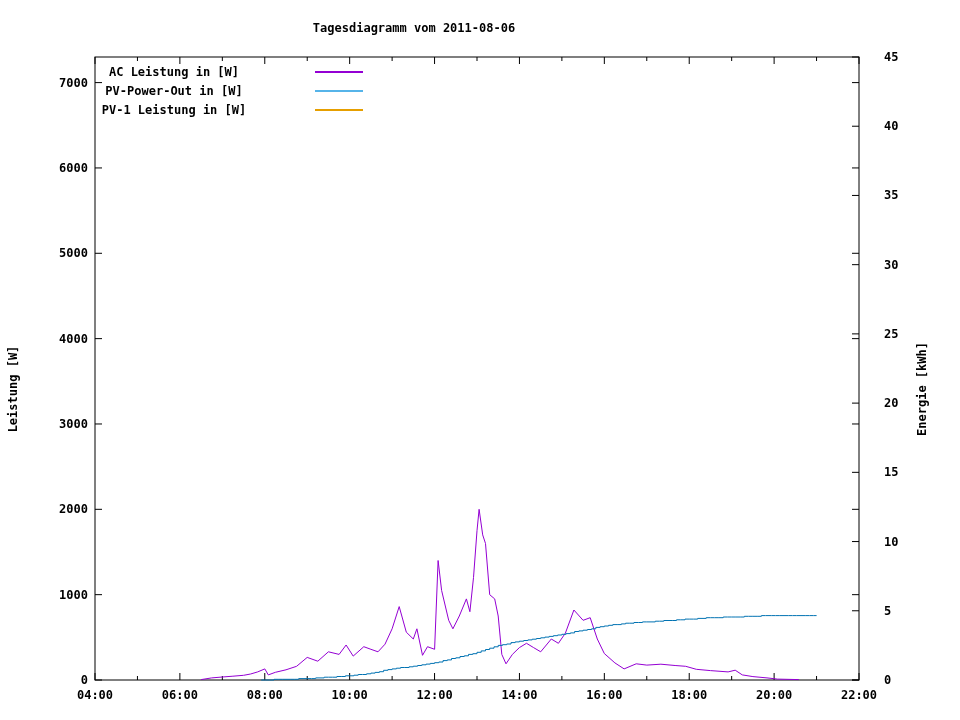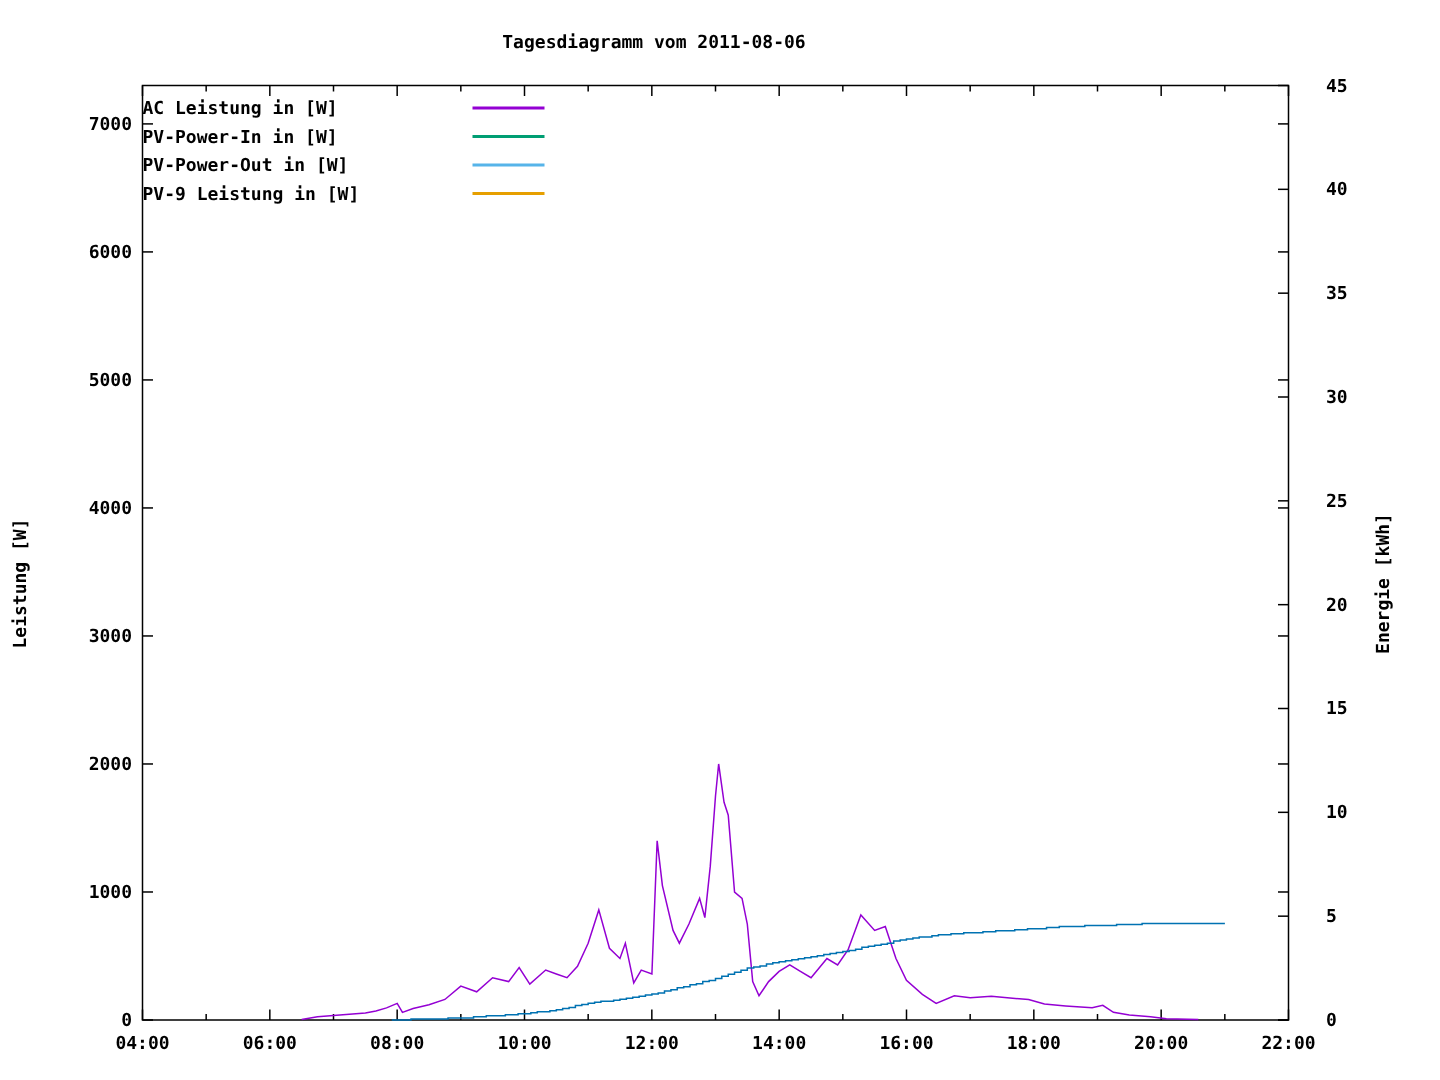--- a/index.html
+++ b/index.html
@@ -1,25 +1,25 @@
 <!DOCTYPE html>
 <html><head>
 <meta charset="utf-8">
 <style>
   html,body{margin:0;padding:0;background:#ffffff;}
   #stage{position:relative;width:960px;height:720px;background:#ffffff;overflow:hidden;
          font-family:"DejaVu Sans Mono", monospace;color:#000;}
-  .chart-title{position:absolute;top:21px;left:436px;transform:translateX(-50%);
+  .chart-title{position:absolute;top:21px;left:414px;transform:translateX(-50%);
                font-size:12px;font-weight:bold;white-space:nowrap;}
   .vlabel{position:absolute;width:0;height:0;overflow:visible;}
   .vlabel span{display:inline-block;transform:translate(-50%,-50%) rotate(-90deg);
                font-size:12px;font-weight:bold;white-space:nowrap;}
   #legend{position:absolute;left:95px;top:62px;}
   .legend-row{display:flex;align-items:center;height:19px;}
-  .legend-label{width:158px;text-align:left;font-size:12px;font-weight:bold;white-space:pre;}
+  .legend-label{width:158px;text-align:center;font-size:12px;font-weight:bold;white-space:pre;}
   .legend-line{width:48px;height:2px;margin-left:62px;}
   svg{position:absolute;left:0;top:0;}
   .tick-label{font-family:"DejaVu Sans Mono", monospace;font-size:12px;font-weight:bold;fill:#000;}
 </style>
 </head>
 <body>
 
 <div id="stage">
   <div class="chart-title">Tagesdiagramm vom 2011-08-06</div>
 
@@ -127,25 +127,21 @@
       <polyline points="201.1,679.6 211.7,677.9 222.3,677.0 232.9,676.2 243.6,675.3 250.6,674.0 257.7,671.9 264.8,668.9 268.3,674.9 275.4,672.3 286.0,669.8 296.6,666.3 307.2,657.4 317.8,661.2 328.4,651.8 339.1,654.4 346.1,645.0 353.2,656.1 363.8,646.7 370.9,649.3 378.0,651.8 385.0,644.2 392.1,628.8 399.2,606.6 406.3,632.2 413.3,639.0 416.9,628.8 422.5,655.3 427.5,646.7 434.6,649.3 438.1,560.5 441.6,590.4 448.7,620.3 452.9,628.8 459.3,616.0 466.4,598.9 469.9,611.7 473.5,577.6 477.0,530.7 479.1,509.3 482.7,534.9 485.5,543.5 489.7,594.7 494.7,598.9 498.2,616.0 501.8,654.4 506.0,663.8 512.4,654.4 519.4,647.6 526.5,643.3 533.6,647.6 540.7,651.8 551.3,639.0 558.4,643.3 565.4,633.1 573.9,610.0 583.1,620.3 590.2,617.7 597.3,639.0 604.3,653.5 614.9,662.9 624.1,668.9 636.2,663.8 646.8,665.1 660.9,664.2 675.1,665.5 685.7,666.3 696.3,669.3 710.4,670.6 728.1,671.9 735.2,670.2 742.3,674.9 752.9,676.6 767.0,677.9 777.6,679.1 798.9,679.6" fill="none" stroke="#9400d3" stroke-width="1"></polyline>
       <polyline points="261.2,680.0 265.5,680.0 269.7,680.0 274.0,680.0 274.0,679.3 278.2,679.3 282.5,679.3 286.0,679.3 290.2,679.3 294.5,679.3 298.7,679.3 298.7,678.6 303.0,678.6 307.2,678.6 307.2,678.6 311.5,678.6 315.7,678.6 315.7,677.9 320.0,677.9 324.2,677.9 324.2,677.2 328.4,677.2 328.4,677.2 332.7,677.2 336.9,677.2 336.9,676.5 341.2,676.5 345.4,676.5 345.4,675.8 349.7,675.8 349.7,675.8 353.9,675.8 353.9,675.2 358.2,675.2 358.2,674.5 362.4,674.5 366.6,674.5 366.6,673.8 370.9,673.8 370.9,673.1 370.9,673.1 375.1,673.1 375.1,672.4 379.4,672.4 379.4,671.7 383.6,671.7 383.6,670.3 387.9,670.3 387.9,669.6 392.1,669.6 392.1,668.9 392.1,668.9 396.4,668.9 396.4,668.2 400.6,668.2 400.6,667.5 404.8,667.5 409.1,667.5 409.1,666.8 413.3,666.8 413.3,666.2 413.3,666.2 417.6,666.2 417.6,665.5 421.8,665.5 421.8,664.8 426.1,664.8 426.1,664.1 430.3,664.1 430.3,663.4 434.6,663.4 434.6,662.7 434.6,662.7 438.8,662.7 438.8,662.0 443.0,662.0 443.0,660.6 447.3,660.6 447.3,659.9 451.5,659.9 451.5,658.5 455.8,658.5 455.8,657.8 455.8,657.8 460.0,657.8 460.0,656.5 464.3,656.5 464.3,655.8 468.5,655.8 468.5,654.4 472.8,654.4 472.8,653.7 477.0,653.7 477.0,652.3 477.0,652.3 481.2,652.3 481.2,650.9 485.5,650.9 485.5,649.5 489.7,649.5 489.7,648.2 494.0,648.2 494.0,646.8 498.2,646.8 498.2,645.4 498.2,645.4 502.5,645.4 502.5,644.7 506.7,644.7 506.7,644.0 511.0,644.0 511.0,642.6 515.2,642.6 515.2,641.9 519.4,641.9 519.4,641.2 519.4,641.2 523.7,641.2 523.7,640.5 527.9,640.5 527.9,639.9 532.2,639.9 532.2,639.2 536.4,639.2 536.4,638.5 540.7,638.5 540.7,637.8 540.7,637.8 544.9,637.8 544.9,637.1 549.2,637.1 549.2,636.4 553.4,636.4 553.4,635.7 557.6,635.7 557.6,635.0 561.9,635.0 561.9,634.3 561.9,634.3 566.1,634.3 566.1,633.6 570.4,633.6 570.4,632.9 574.6,632.9 574.6,631.5 578.9,631.5 578.9,630.9 583.1,630.9 583.1,630.2 583.1,630.2 587.4,630.2 587.4,629.5 591.6,629.5 591.6,628.8 595.8,628.8 595.8,627.4 600.1,627.4 600.1,626.7 604.3,626.7 604.3,626.0 604.3,626.0 608.6,626.0 608.6,625.3 612.8,625.3 612.8,624.6 617.1,624.6 621.3,624.6 621.3,623.9 625.6,623.9 625.6,623.2 629.8,623.2 634.0,623.2 634.0,622.5 638.3,622.5 642.5,622.5 642.5,621.9 646.8,621.9 651.0,621.9 655.3,621.9 655.3,621.2 659.5,621.2 663.8,621.2 663.8,620.5 668.0,620.5 672.2,620.5 676.5,620.5 676.5,619.8 680.7,619.8 685.0,619.8 685.0,619.1 689.2,619.1 693.5,619.1 697.7,619.1 697.7,618.4 702.0,618.4 706.2,618.4 706.2,617.7 710.4,617.7 714.7,617.7 718.9,617.7 723.2,617.7 723.2,617.0 727.4,617.0 731.7,617.0 735.9,617.0 740.2,617.0 744.4,617.0 744.4,616.3 748.6,616.3 752.9,616.3 757.1,616.3 761.4,616.3 761.4,615.6 765.6,615.6 767.0,615.6 771.3,615.6 775.5,615.6 779.8,615.6 784.0,615.6 788.3,615.6 792.5,615.6 796.7,615.6 801.0,615.6 805.2,615.6 809.5,615.6 813.7,615.6 816.6,615.6" fill="none" stroke="#0072b2" stroke-width="1"></polyline>
     </svg>
 
   <div id="legend">
       <div class="legend-row">
         <div class="legend-label">AC Leistung in [W]</div>
         <div class="legend-line" style="background: rgb(148, 0, 211);"></div>
       </div>
       <div class="legend-row">
-        <div class="legend-label">PV-Power-In in [W]</div>
-        <div class="legend-line" style="background: rgb(0, 158, 115);"></div>
-      </div>
-      <div class="legend-row">
         <div class="legend-label">PV-Power-Out in [W]</div>
         <div class="legend-line" style="background: rgb(86, 180, 233);"></div>
       </div>
       <div class="legend-row">
-        <div class="legend-label">PV-9 Leistung in [W]</div>
+        <div class="legend-label">PV-1 Leistung in [W]</div>
         <div class="legend-line" style="background: rgb(230, 159, 0);"></div>
       </div>
     </div>
 </div>
 
 </body></html>

